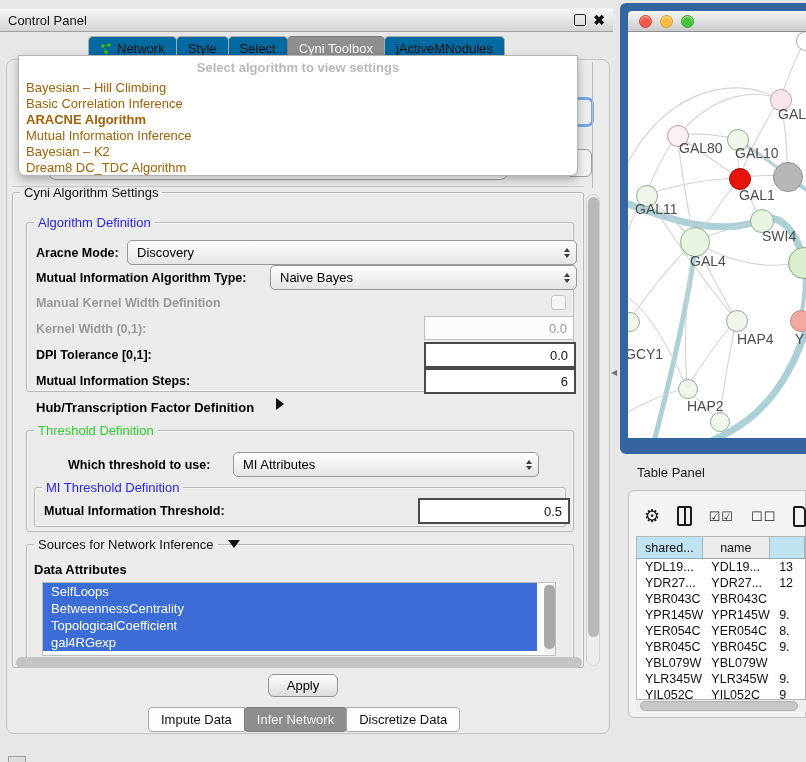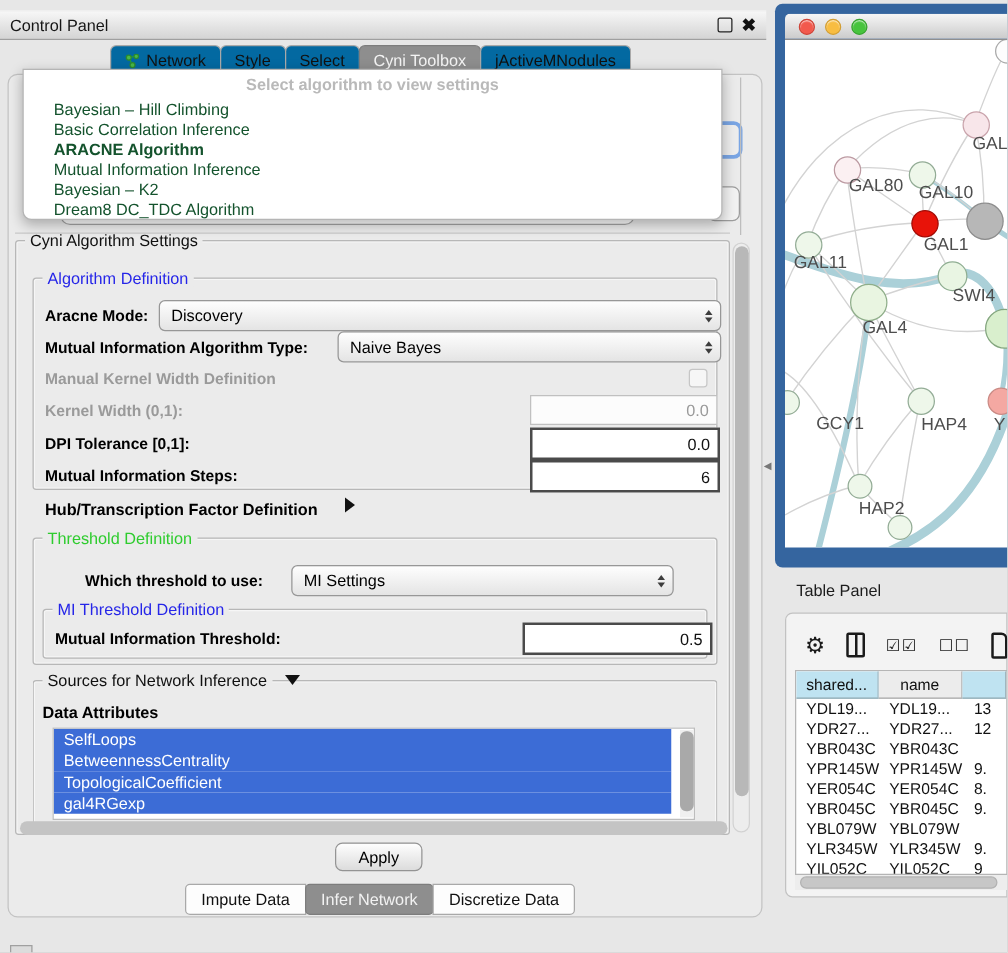--- a/index.html
+++ b/index.html
@@ -33,21 +33,21 @@
   .mini-rect{left:566px;top:149px;width:26px;height:28px;background:#f2f2f2;
     border:1px solid #9d9d9d;border-radius:6px;z-index:4;}
   .vline{left:592px;top:62px;width:1px;height:126px;background:#bdbdbd;z-index:4;}
   .hline{left:12px;top:186px;width:572px;height:1px;background:#c9c9c9;z-index:4;}
 
   
   .popup{left:18px;top:55px;width:560px;height:121px;background:#fff;
     border:1px solid #b5b5b5;border-radius:0 0 7px 7px;z-index:20;
     box-shadow:0 4px 10px rgba(0,0,0,.28);overflow:hidden;}
   .pop-head{height:24px;line-height:24px;text-align:center;color:#b9b9b9;font-size:13px;font-weight:bold;}
-  .pop-item{height:16px;line-height:16px;padding-left:24px;font-size:13px;color:#14532d;}
+  .pop-item{height:16px;line-height:16px;padding-left:7px;font-size:13px;color:#a16207;}
   .pop-item.sel{font-weight:700;}
 
   
   .grp{border:1px solid #b7b7b7;border-radius:3px;box-shadow:inset 0 0 0 1px #f6f6f6;}
   .grp-title{position:absolute;background:#ebebeb;padding:0 4px;font-size:13px;line-height:13px;}
   .t-blue{color:#2626e8;text-align:right;} .t-green{color:#2ecc2e;} .t-black{color:#111;}
   .lbl{position:absolute;font-size:12.5px;font-weight:700;color:#000;white-space:nowrap;}
   .lbl.dis{color:#9a9a9a;}
   .combo{position:absolute;height:23px;background:linear-gradient(#fefefe,#e4e4e4);
     border:1px solid #979797;border-radius:5px;font-size:13px;display:flex;
@@ -217,21 +217,21 @@
   <div class="field dark" style="left:424px;top:368px;width:142px;">6</div>
 
   <span class="lbl" style="left:36px;top:400px;font-size:13px;">Hub/Transcription Factor Definition</span>
   <span class="abs tri-right" style="left:276px;top:398px;"></span>
 
   <div class="abs grp" style="left:26px;top:430px;width:548px;height:102px;"></div>
   <span class="grp-title t-green" style="left:34px;top:424px;">Threshold Definition</span>
 
   <span class="lbl" style="left:68px;top:458px;">Which threshold to use:</span>
   <div class="combo" style="left:233px;top:452px;width:295px;">
-    <span>MI Settings</span>
+    <span>MI Attributes</span>
     <span class="stepper">
         <i class="up"></i>
         <i class="dn"></i>
       </span>
   </div>
 
   <div class="abs grp" style="left:34px;top:487px;width:532px;height:40px;"></div>
   <span class="grp-title t-blue" style="left:42px;top:481px;">MI Threshold Definition</span>
   <span class="lbl" style="left:44px;top:504px;">Mutual Information Threshold:</span>
   <div class="field dark" style="left:418px;top:498px;width:142px;">0.5</div>
@@ -334,21 +334,21 @@
       <div class="node-label" style="left: 111px; top: 155px;">GAL1</div>
       <div class="node" style="left: 145px; top: 130px; width: 28px; height: 28px; background: rgb(183, 183, 183); border-color: rgb(141, 141, 141);"></div>
       <div class="node" style="left: 8px; top: 153px; width: 20px; height: 20px; background: rgb(238, 247, 234); border-color: rgb(147, 172, 150);"></div>
       <div class="node-label" style="left: 7px; top: 169px;">GAL11</div>
       <div class="node" style="left: 122px; top: 177px; width: 22px; height: 22px; background: rgb(233, 245, 227); border-color: rgb(143, 174, 146);"></div>
       <div class="node-label" style="left: 134px; top: 196px;">SWI4</div>
       <div class="node" style="left: 52px; top: 195px; width: 28px; height: 28px; background: rgb(233, 245, 225); border-color: rgb(143, 174, 138);"></div>
       <div class="node-label" style="left: 62px; top: 221px;">GAL4</div>
       <div class="node" style="left: 160px; top: 215px; width: 30px; height: 30px; background: rgb(217, 239, 205); border-color: rgb(132, 166, 127);"></div>
       <div class="node" style="left: -8px; top: 280px; width: 18px; height: 18px; background: rgb(238, 247, 234); border-color: rgb(147, 172, 150);"></div>
-      <div class="node-label" style="left: -3px; top: 298px; margin-left: 28px;">GCY1</div>
+      <div class="node-label" style="left: -3px; top: 314px;">GCY1</div>
       <div class="node" style="left: 98px; top: 278px; width: 20px; height: 20px; background: rgb(238, 247, 234); border-color: rgb(147, 172, 150);"></div>
       <div class="node-label" style="left: 109px; top: 299px;">HAP4</div>
       <div class="node" style="left: 162px; top: 278px; width: 20px; height: 20px; background: rgb(244, 168, 162); border-color: rgb(201, 138, 132);"></div>
       <div class="node-label" style="left: 167px; top: 299px;">Y</div>
       <div class="node" style="left: 50px; top: 347px; width: 18px; height: 18px; background: rgb(238, 247, 234); border-color: rgb(147, 172, 150);"></div>
       <div class="node-label" style="left: 59px; top: 366px;">HAP2</div>
       <div class="node" style="left: 82px; top: 380px; width: 18px; height: 18px; background: rgb(238, 247, 234); border-color: rgb(147, 172, 150);"></div>
     </div>
 
   <span class="abs tp-label">Table Panel</span>

